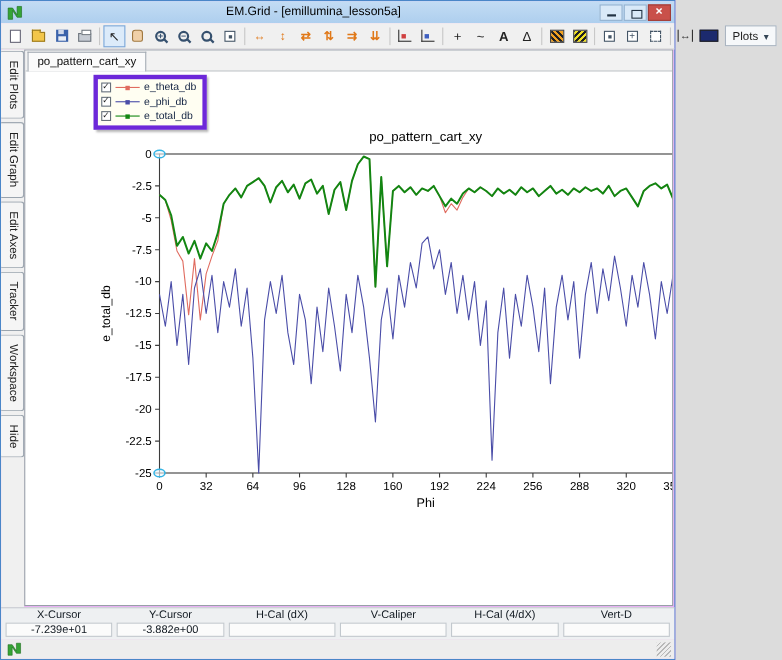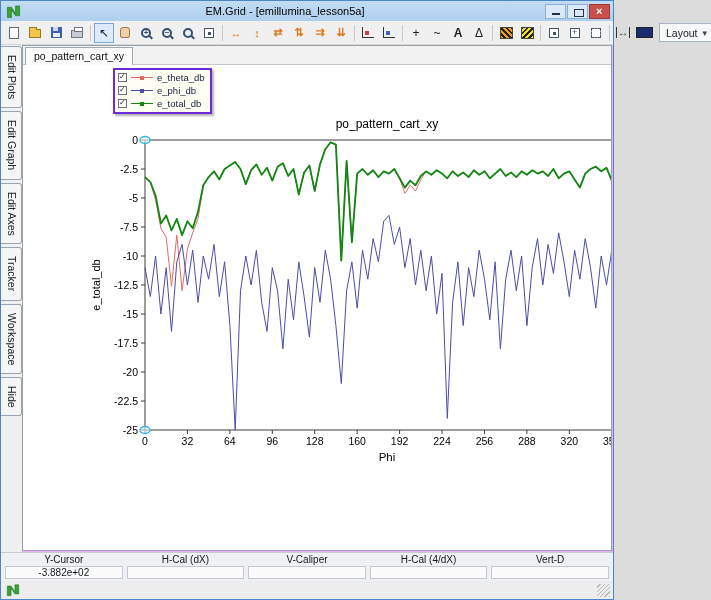--- a/index.html
+++ b/index.html
@@ -63,21 +63,21 @@
   .tb-layout::after { content: "\25be"; margin-left: 5px; font-size: 9px; color: #345; }
 
   
   .main { flex: 1; display: flex; min-height: 0; }
   .side-tabs { width: 21px; display: flex; flex-direction: column; gap: 3px; padding-top: 1px; background: #f0f0f0; flex: 0 0 auto; }
   .side-tab { writing-mode: vertical-rl; font-size: 10.5px; color: #222; background: #f5f5f5; border: 1px solid #9aa4ae; border-left: none; border-radius: 0 3px 3px 0; padding: 8px 3px; }
   .content { flex: 1; position: relative; background: #fff; border: 1px solid #98a0a8; margin: 0 1px 1px 0; overflow: hidden; }
   .doc-tab-row { position: absolute; top: 0; left: 0; right: 0; height: 19px; background: #f2f2f2; border-bottom: 1px solid #c4c8cc; }
   .doc-tab { display: inline-block; margin-left: 2px; margin-top: 1px; padding: 2px 8px 3px; font-size: 10.5px; background: #fbfbfb; border: 1px solid #a2aab2; border-bottom: none; color: #111; }
 
-  .legend { position: absolute; left: 62px; top: 22px; background: #fffef2; border: 2px solid #6d28d9; box-shadow: 2px 2px 2px rgba(0,0,0,.3); padding: 2px 5px 3px 3px; z-index: 4; display: flex; flex-direction: column; gap: 2px; margin-left: 28px; }
+  .legend { position: absolute; left: 62px; top: 22px; background: #fffef2; border: 4px solid #6d28d9; box-shadow: 2px 2px 2px rgba(0,0,0,.3); padding: 2px 5px 3px 3px; z-index: 4; display: flex; flex-direction: column; gap: 2px; }
   .legend-row { display: flex; align-items: center; gap: 4px; height: 11px; }
   .legend-check { width: 9px; height: 9px; border: 1px solid #66707a; background: #fff; font-size: 8px; line-height: 8px; text-align: center; color: #222; position: relative; }
   .legend-check.checked::before { content: "\2713"; position: absolute; left: 0px; top: -1px; }
   .legend-line { width: 22px; height: 1px; position: relative; background: #888; }
   .legend-marker { position: absolute; left: 9px; top: -1.5px; width: 4px; height: 4px; }
   .legend-label { font-size: 9.5px; color: #102040; }
 
   #chart { position: absolute; left: 64px; top: 68px; font-family: "Liberation Sans", sans-serif; }
 
   
@@ -197,21 +197,21 @@
         <span class="ic-square dashed"></span>
       </span>
     <span class="tb-sep"></span>
     <span class="tb">
         <span class="ic-caliper">↔</span>
       </span>
     <span class="tb">
         <span class="ic-swatch"></span>
       </span>
     <span class="tb tb-layout">
-        <span>Layout</span>
+        <span>Plots</span>
       </span>
   </div>
 
   <div class="main">
     <div class="side-tabs">
       <span class="side-tab">Edit Plots</span>
       <span class="side-tab">Edit Graph</span>
       <span class="side-tab">Edit Axes</span>
       <span class="side-tab">Tracker</span>
       <span class="side-tab">Workspace</span>
@@ -303,22 +303,26 @@
           <polyline points="58.0,63.1 63.3,67.8 68.6,81.7 73.9,109.5 79.2,101.4 84.5,116.5 89.8,104.9 95.1,121.1 100.4,107.2 105.7,114.2 111.0,97.9 116.3,71.2 121.6,63.1 127.0,57.3 132.3,65.4 137.6,55.0 142.9,51.5 148.2,48.0 153.5,55.0 158.8,70.1 164.1,56.2 169.4,50.4 174.7,60.8 180.0,53.8 185.3,66.6 190.6,52.7 195.9,49.2 201.2,62.0 206.5,55.0 211.8,80.5 217.1,58.5 222.4,51.5 227.7,77.0 233.0,50.4 238.3,35.3 243.6,28.3 248.9,30.6 254.3,146.6 259.6,46.9 264.9,128.1 270.2,59.6 275.5,55.0 280.8,60.8 286.1,56.2 291.4,63.1 296.7,57.3 302.0,59.6 307.3,55.0 312.6,64.3 317.9,73.6 323.2,66.6 328.5,71.2 333.8,62.0 339.1,57.3 344.4,60.8 349.7,56.2 355.0,59.6 360.3,64.3 365.6,57.3 370.9,62.0 376.2,58.5 381.6,63.1 386.9,56.2 392.2,60.8 397.5,57.3 402.8,64.3 408.1,59.6 413.4,55.0 418.7,62.0 424.0,58.5 429.3,63.1 434.6,57.3 439.9,60.8 445.2,56.2 450.5,59.6 455.8,57.3 461.1,62.0 466.4,55.0 471.7,64.3 477.0,59.6 482.3,57.3 487.6,65.4 492.9,73.6 498.2,59.6 503.5,55.0 508.8,52.7 514.2,57.3 519.5,53.8 524.8,66.6 530.1,62.0 535.4,60.8" fill="none" stroke="#128612" stroke-width="1.8" stroke-linejoin="round"></polyline>
           <ellipse cx="58" cy="26" rx="5" ry="3.5" fill="#eef8fd" fill-opacity="0.6" stroke="#35b4e4" stroke-width="1.4"></ellipse>
           <ellipse cx="58" cy="316" rx="5" ry="3.5" fill="#eef8fd" fill-opacity="0.6" stroke="#35b4e4" stroke-width="1.4"></ellipse>
           <ellipse cx="542" cy="316" rx="5" ry="3.5" fill="#eef8fd" fill-opacity="0.6" stroke="#35b4e4" stroke-width="1.4"></ellipse>
         </svg>
     </div>
   </div>
 
   <div class="statusbar">
     <div class="status-col">
+      <span class="status-header">X-Cursor</span>
+      <span class="status-value">-7.239e+01</span>
+    </div>
+    <div class="status-col">
       <span class="status-header">Y-Cursor</span>
-      <span class="status-value">-3.882e+02</span>
+      <span class="status-value">-3.882e+00</span>
     </div>
     <div class="status-col">
       <span class="status-header">H-Cal (dX)</span>
       <span class="status-value"></span>
     </div>
     <div class="status-col">
       <span class="status-header">V-Caliper</span>
       <span class="status-value"></span>
     </div>
     <div class="status-col">

